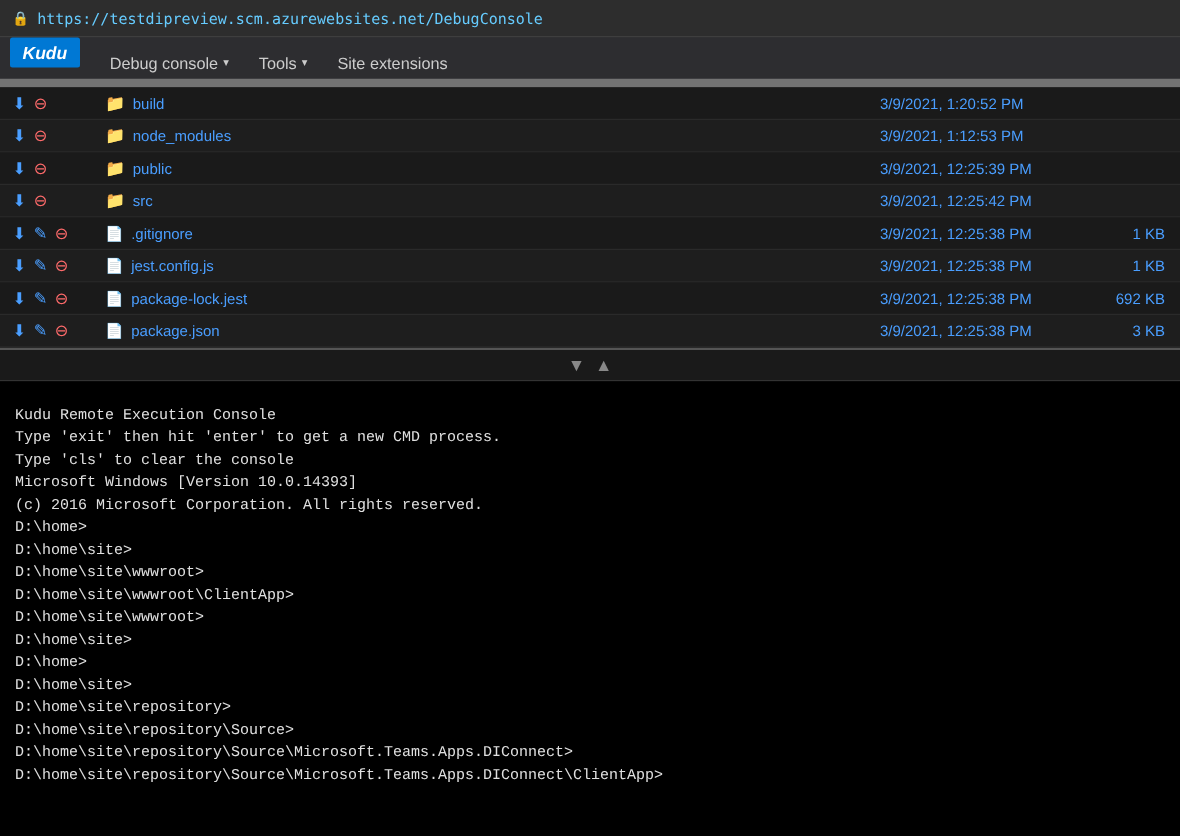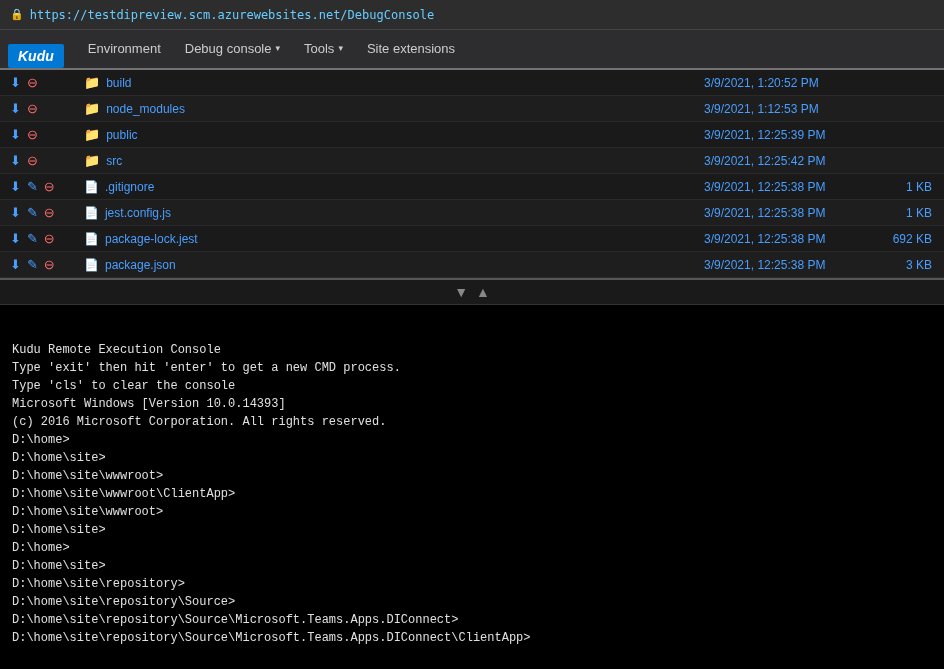--- a/index.html
+++ b/index.html
@@ -16,24 +16,24 @@
       border-bottom: 1px solid #444;
     }
     .address-bar .lock-icon { color: #aaa; font-size: 11px; }
     .address-bar .url { color: #6cf; font-size: 12px; font-family: monospace; }
 
     
     .navbar {
       background: #2d2d30;
       height: 40px;
       display: flex;
-      align-items: flex-end;
+      align-items: flex-start;
       padding: 0 8px;
       gap: 0;
-      border-bottom: 2px solid #737373;
+      border-bottom: 7px solid #737373;
     }
     .navbar .brand {
       background: #0078d4;
       color: white;
       font-size: 14px;
       font-weight: bold;
       padding: 4px 10px;
       margin-right: 12px;
       border-radius: 2px;
       font-style: italic;
@@ -122,42 +122,39 @@
       font-size: 14px;
       cursor: pointer;
     }
 
     
     .console-area {
       background: #000;
       color: #e0e0e0;
       font-family: 'Consolas', 'Courier New', monospace;
       font-size: 12px;
-      padding: 18px 12px;
+      padding: 0 12px;
       height: calc(669px - 30px - 40px - 8*26px - 22px - 4px);
       overflow-y: auto;
       white-space: pre;
       line-height: 1.5;
     }
     .console-line { display: block; }
   </style>
 </head>
 <body>
 
 <div class="address-bar">
   <span class="lock-icon">🔒</span>
   <span class="url">https://testdipreview.scm.azurewebsites.net/DebugConsole</span>
 </div>
 
 <div class="navbar">
   <div class="brand">Kudu</div>
   <div class="nav-item">
-    <span>Environment</span>
-  </div>
-  <div class="nav-item">
     <span>Debug console</span>
     <span class="caret">▾</span>
   </div>
   <div class="nav-item">
     <span>Tools</span>
     <span class="caret">▾</span>
   </div>
   <div class="nav-item">
     <span>Site extensions</span>
   </div>

